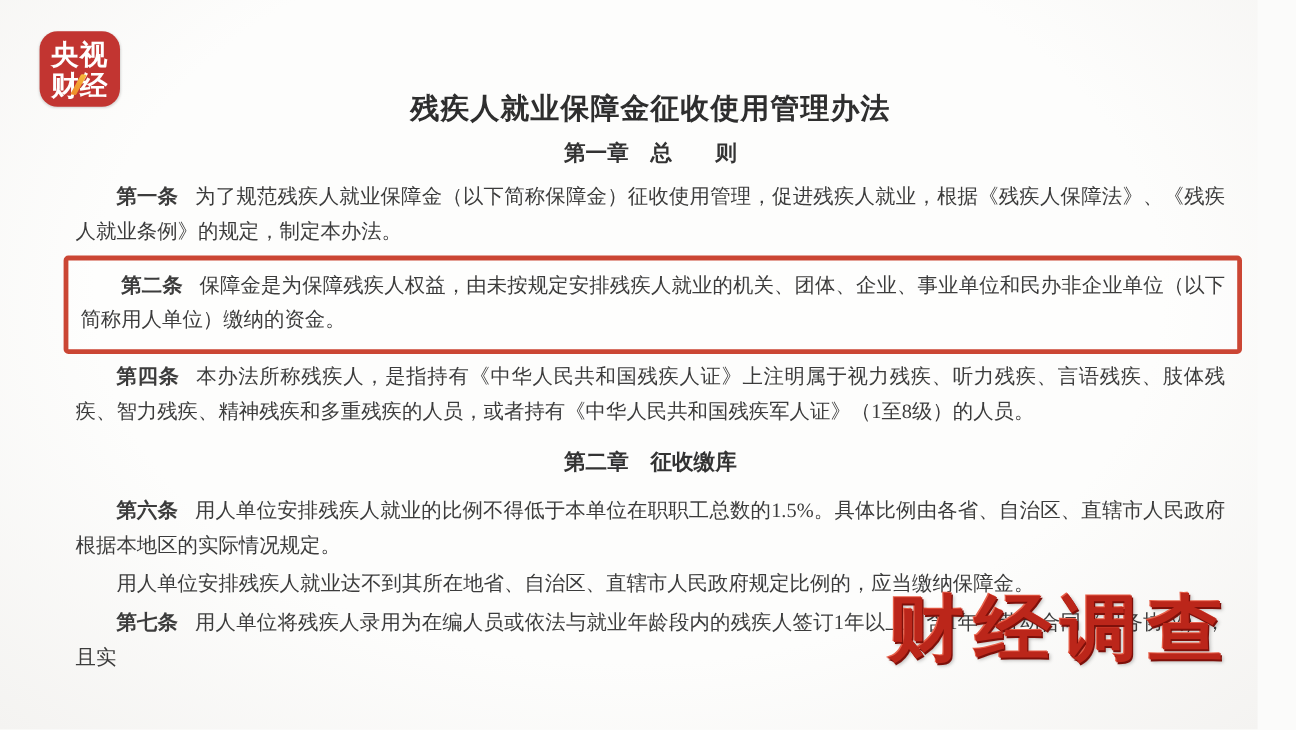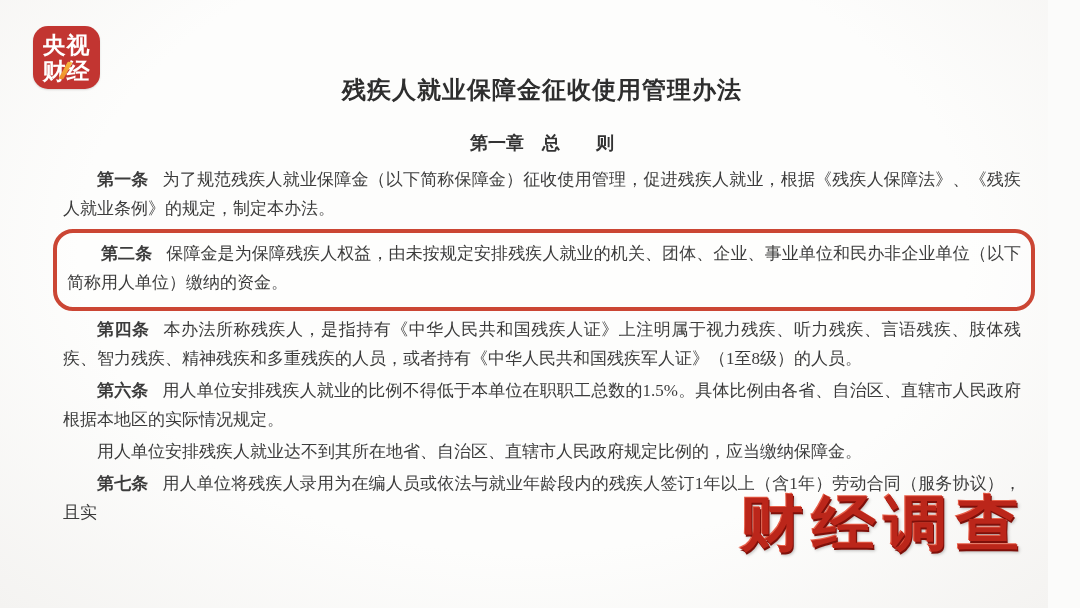--- a/index.html
+++ b/index.html
@@ -48,21 +48,21 @@
     left: 63px; top: 74px;
     width: 958px;
     color: #3c3c3c;
   }
   .doc-title {
     text-align: center;
     font-size: 24px;
     font-weight: bold;
     color: #2e2e2e;
     letter-spacing: 1px;
-    margin-bottom: 25px;
+    margin-bottom: 9px;
   }
   .chapter-heading {
     text-align: center;
     font-size: 18px;
     font-weight: bold;
     color: #333333;
     margin: 6px 0 10px 0;
   }
   .chapter-heading.second { margin-top: 16px; margin-bottom: 14px; }
   .para {
@@ -73,21 +73,21 @@
     margin: 3px 0;
     color: #3c3c3c;
     font-family: Liberation Serif, serif;
   }
   .para .art-label {
     font-weight: bold;
     padding-right: 14px;
   }
   .highlight-box {
     border: 4px solid #cb4634;
-    border-radius: 20px;
+    border-radius: 4px;
     margin: 6px -14px 4px -10px;
     padding: 3px 10px 7px 10px;
     background: rgba(255,255,255,0.35);
   }
 
   
   .watermark {
     position: absolute;
     left: 740px; top: 484px;
     font-family: "Liberation Sans", "DejaVu Sans", sans-serif;
@@ -125,20 +125,21 @@
     <p class="para"><span class="art-label">第一条</span><span>为了规范残疾人就业保障金（以下简称保障金）征收使用管理，促进残疾人就业，根据《残疾人保障法》、《残疾人就业条例》的规定，制定本办法。</span></p>
 
     <div class="highlight-box">
       <p class="para"><span class="art-label">第二条</span><span>保障金是为保障残疾人权益，由未按规定安排残疾人就业的机关、团体、企业、事业单位和民办非企业单位（以下简称用人单位）缴纳的资金。</span></p>
     </div>
 
 
     <p class="para"><span class="art-label">第四条</span><span>本办法所称残疾人，是指持有《中华人民共和国残疾人证》上注明属于视力残疾、听力残疾、言语残疾、肢体残疾、智力残疾、精神残疾和多重残疾的人员，或者持有《中华人民共和国残疾军人证》（1至8级）的人员。</span></p>
 
 
+    <div class="chapter-heading second">第二章　征收缴库</div>
 
     <p class="para"><span class="art-label">第六条</span><span>用人单位安排残疾人就业的比例不得低于本单位在职职工总数的1.5%。具体比例由各省、自治区、直辖市人民政府根据本地区的实际情况规定。</span></p>
 
     <p class="para"><span>用人单位安排残疾人就业达不到其所在地省、自治区、直辖市人民政府规定比例的，应当缴纳保障金。</span></p>
 
     <p class="para"><span class="art-label">第七条</span><span>用人单位将残疾人录用为在编人员或依法与就业年龄段内的残疾人签订1年以上（含1年）劳动合同（服务协议），且实</span></p>
 
   </div>
 
   <div class="watermark">财经调查</div>

